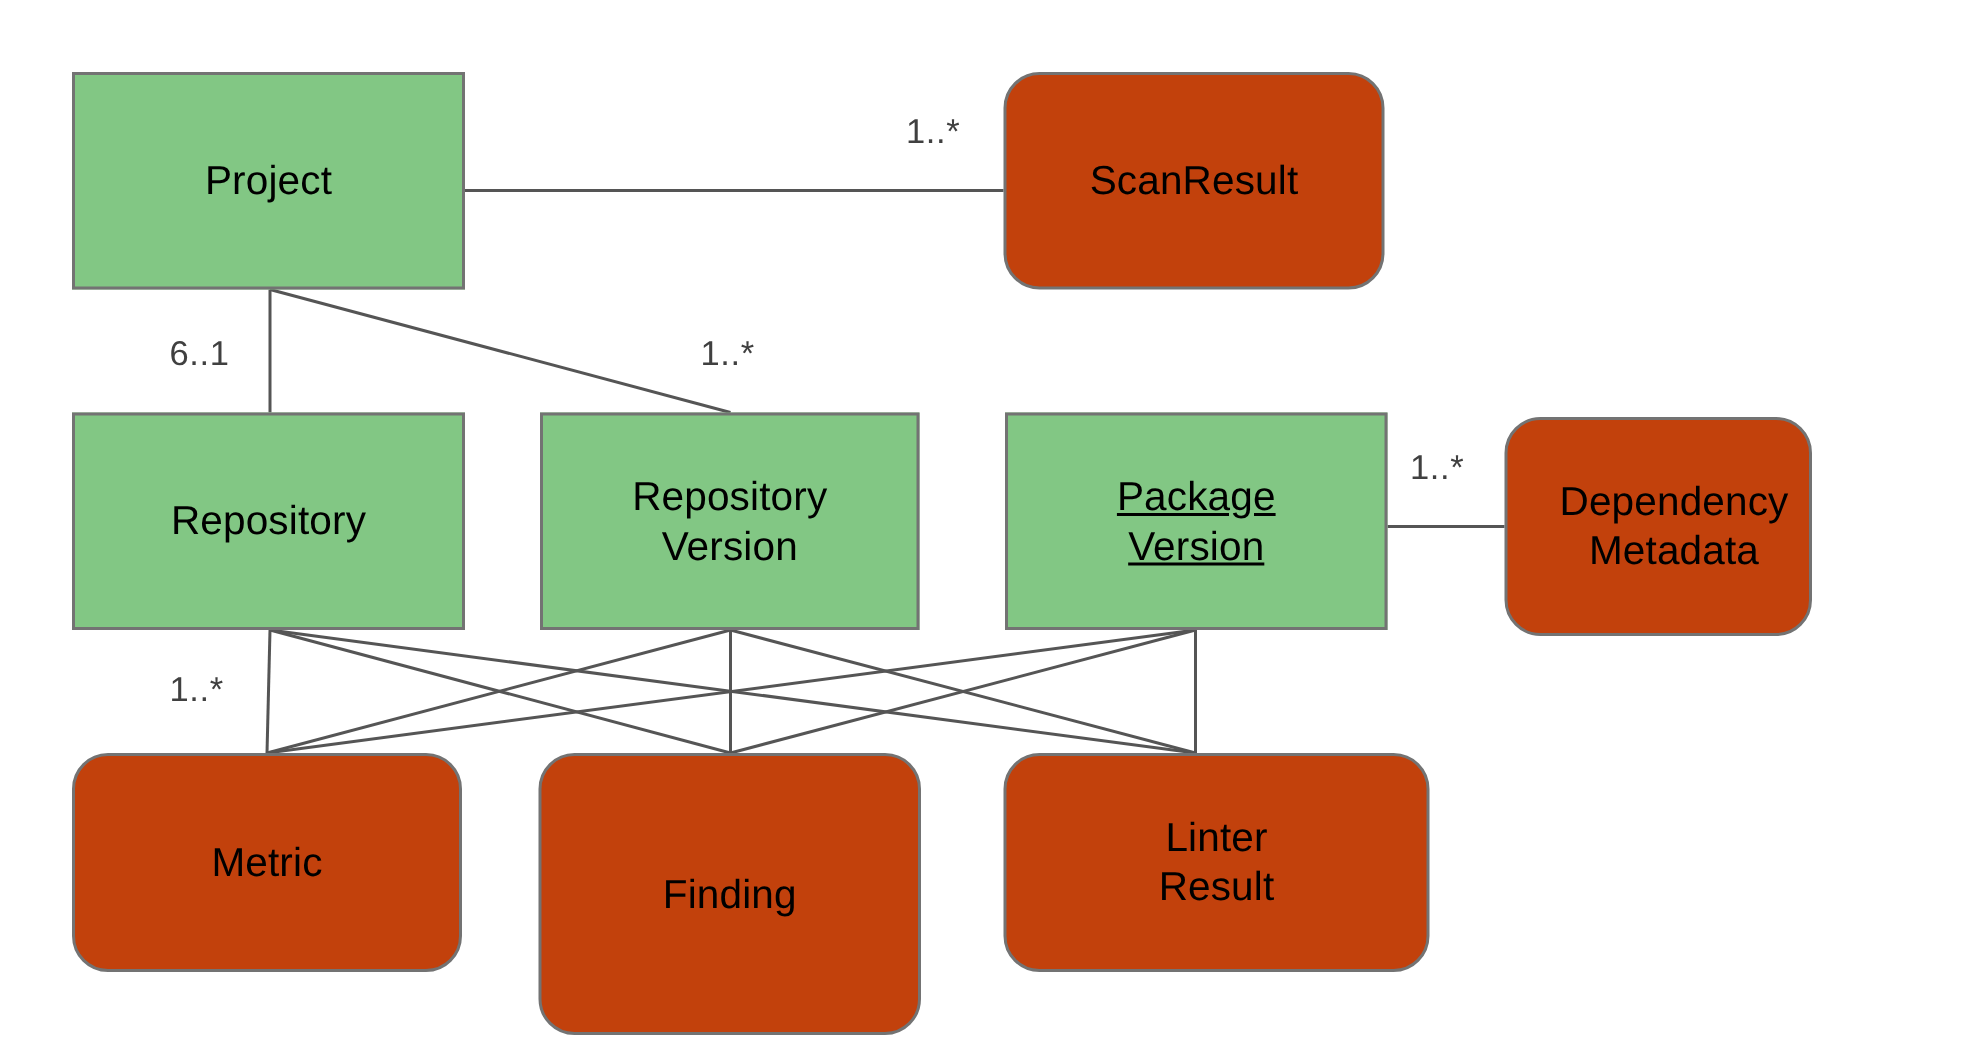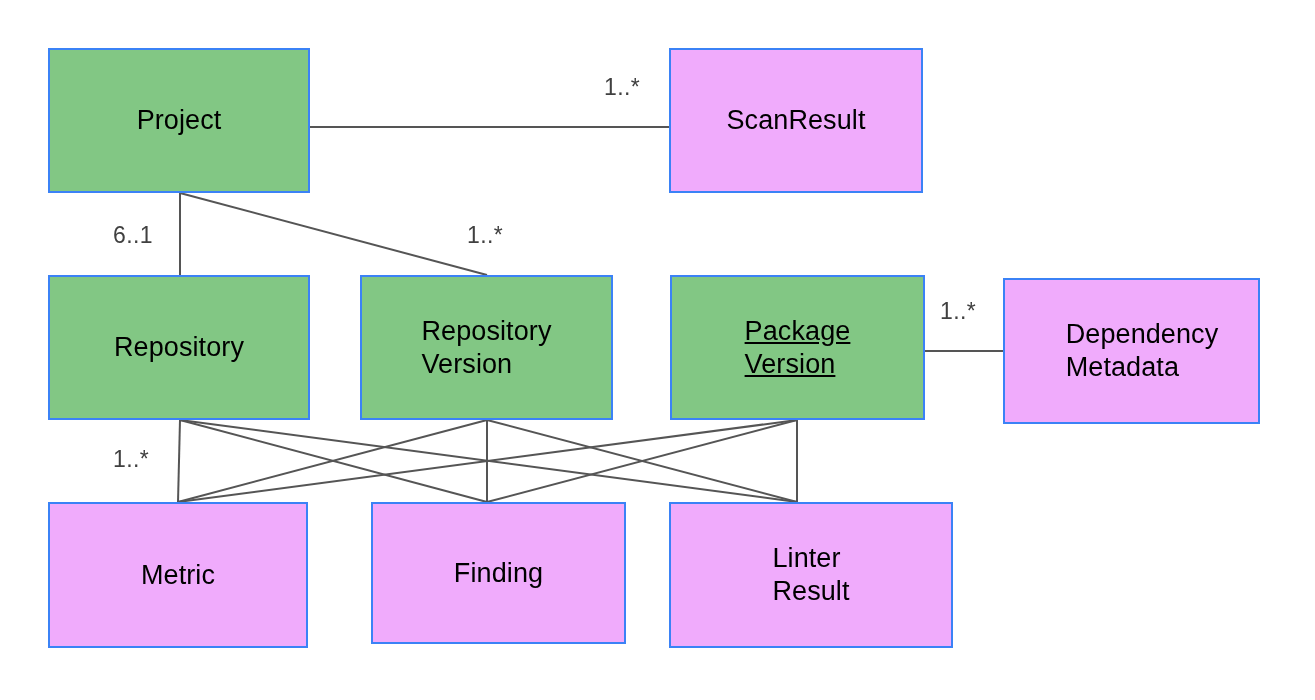--- a/index.html
+++ b/index.html
@@ -20,33 +20,34 @@
   #edge-layer {
     position: absolute;
     left: 0;
     top: 0;
     width: 1315px;
     height: 700px;
   }
   .entity-box {
     position: absolute;
     box-sizing: border-box;
-    border: 2px solid #3b82f6;
+    border: 2px solid #737373;
     display: flex;
     align-items: center;
     justify-content: center;
+    text-align: center;
     font-size: 27px;
     line-height: 1.22;
     color: #000000;
     letter-spacing: 0.1px;
     white-space: pre-line;
     z-index: 2;
   }
   .entity-box.fill-primary   { background: #82C784; }
-  .entity-box.fill-secondary { background: #f0abfc; }
+  .entity-box.fill-secondary { background: #c2410c; border-radius: 24px; }
   .edge-label {
     position: absolute;
     font-size: 23px;
     color: #404040;
     z-index: 3;
     white-space: nowrap;
     letter-spacing: 0.4px;
   }
 </style>
 </head>
@@ -71,24 +72,24 @@
     </svg>
 
   <div id="box-layer">
       <div class="entity-box fill-primary" style="left: 48px; top: 48px; width: 262px; height: 145px;">Project</div>
       <div class="entity-box fill-secondary" style="left: 669px; top: 48px; width: 254px; height: 145px;">ScanResult</div>
       <div class="entity-box fill-primary" style="left: 48px; top: 275px; width: 262px; height: 145px;">Repository</div>
       <div class="entity-box fill-primary" style="left: 360px; top: 275px; width: 253px; height: 145px;">Repository
 Version</div>
       <div class="entity-box fill-primary" style="left: 670px; top: 275px; width: 255px; height: 145px; text-decoration: underline;">Package
 Version</div>
-      <div class="entity-box fill-secondary" style="left: 1003px; top: 278px; width: 257px; height: 146px; padding-left: 21px;">Dependency
+      <div class="entity-box fill-secondary" style="left: 1003px; top: 278px; width: 205px; height: 146px; padding-left: 21px;">Dependency
 Metadata</div>
       <div class="entity-box fill-secondary" style="left: 48px; top: 502px; width: 260px; height: 146px;">Metric</div>
-      <div class="entity-box fill-secondary" style="left: 359px; top: 502px; width: 255px; height: 142px; margin-left: 12px;">Finding</div>
+      <div class="entity-box fill-secondary" style="left: 359px; top: 502px; width: 255px; height: 188px;">Finding</div>
       <div class="entity-box fill-secondary" style="left: 669px; top: 502px; width: 284px; height: 146px;">Linter
 Result</div>
     </div>
   <div id="label-layer">
       <div class="edge-label" style="left: 604px; top: 74px;">1..*</div>
       <div class="edge-label" style="left: 113px; top: 222px;">6..1</div>
       <div class="edge-label" style="left: 467px; top: 222px;">1..*</div>
       <div class="edge-label" style="left: 940px; top: 298px;">1..*</div>
       <div class="edge-label" style="left: 113px; top: 446px;">1..*</div>
     </div>

